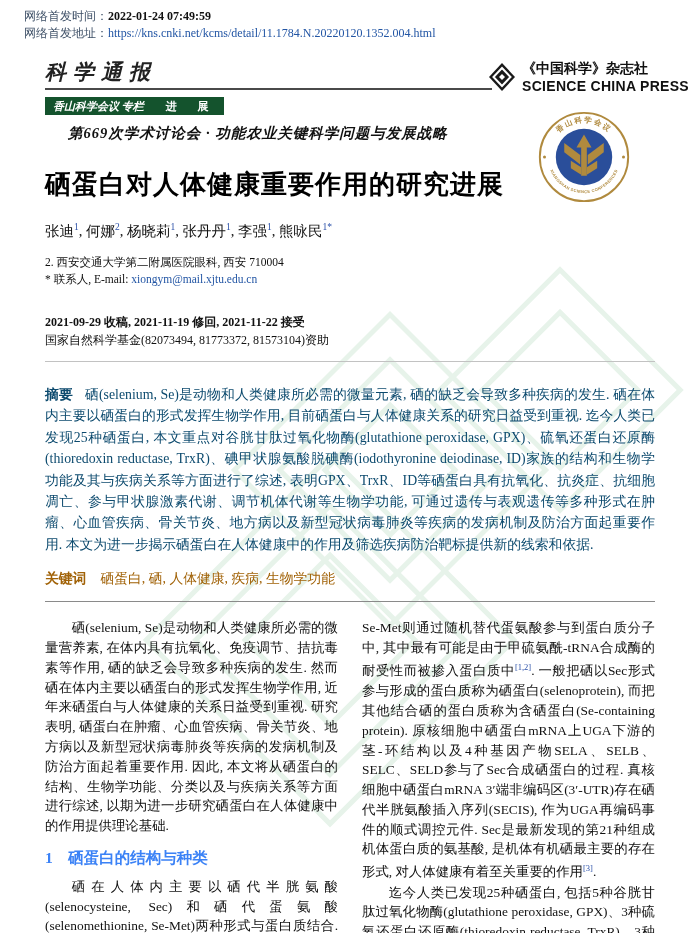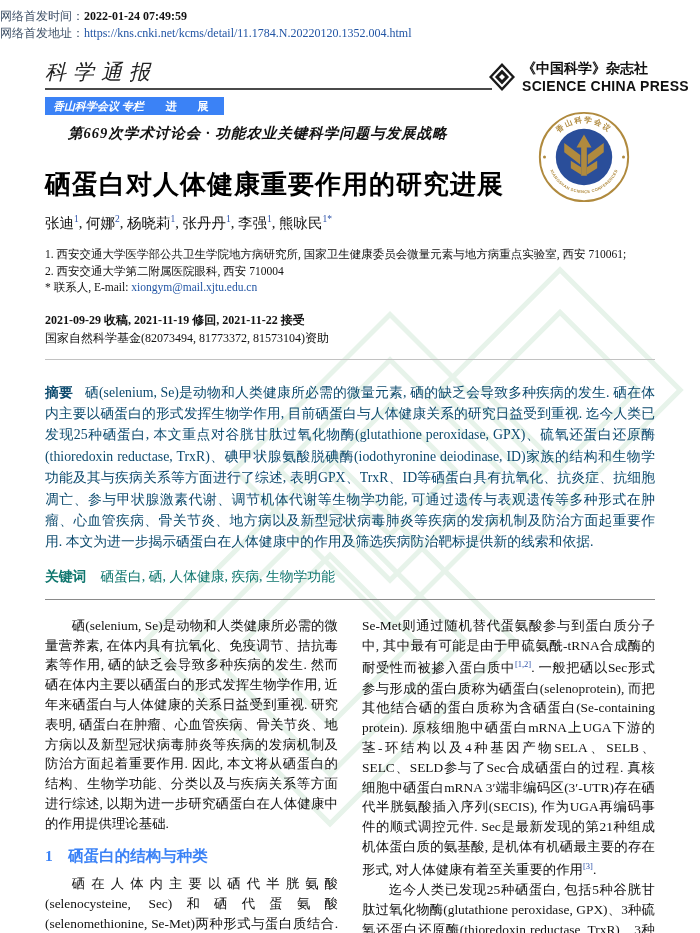--- a/index.html
+++ b/index.html
@@ -5,61 +5,61 @@
   * { box-sizing: border-box; margin: 0; padding: 0; }
   html,body { width:700px; }
   body {
     width:700px; height:933px; background:#ffffff; position:relative;
     font-family:"Liberation Serif","DejaVu Serif",serif; color:#1a1a1a; overflow:hidden;
   }
   .watermark { position:absolute; left:0; top:0; width:700px; height:933px; z-index:0; pointer-events:none; }
   .page { position:relative; z-index:1; padding:0 45px; }
 
   
-  .prepub { position:absolute; top:8px; left:0; font-size:12px; line-height:17px; z-index:2; }
+  .prepub { position:absolute; top:8px; left:24px; font-size:12px; line-height:17px; z-index:2; }
   .prepub .lbl { color:#3d4f66; }
   .prepub .val { color:#111; font-weight:600; }
   .prepub .url { color:#2255a4; text-decoration:none; cursor:pointer;text-align:right; }
 
   
   .masthead { padding-top:58px; position:relative; }
   .journal-rule { width:447px; border-bottom:2px solid #4a4a4a; padding-bottom:2px; }
   .journal-name {
-    font-size:21px; font-weight:normal; font-style:italic; letter-spacing:7px; color:#222;
+    font-size:21px; font-weight:bold; font-style:italic; letter-spacing:7px; color:#222;
     font-family:"Liberation Serif","DejaVu Serif",serif;
   }
   .press { position:absolute; top:60px; left:443px; display:flex; align-items:center; gap:6px; }
   .press-text .cn { font-size:14px; font-weight:bold; color:#111; white-space:nowrap; }
   .press-text .en { font-size:14px; font-weight:bold; color:#111; letter-spacing:0.3px;
     font-family:"Liberation Sans","DejaVu Sans",sans-serif; white-space:nowrap; }
   .badges { margin-top:7px; display:flex; align-items:center; }
-  .badge { background:#3b82f6; color:#fff; font-size:11px; line-height:14px; padding:2px 8px;
+  .badge { background:#14532d; color:#fff; font-size:11px; line-height:14px; padding:2px 8px;
     font-style:italic; font-weight:bold; white-space:nowrap; }
   .badge.second { letter-spacing:9px; padding:2px 6px 2px 14px; font-style:normal; }
   .series-line { margin-top:9px; font-size:14.5px; font-weight:bold; font-style:italic; color:#111; letter-spacing:1px;margin-left:23px; }
 
   
   .seal { position:absolute; left:537px; top:110px; width:94px; height:94px; z-index:1; }
 
   
   .title { margin-top:24px; font-size:26px; font-weight:bold; color:#000; letter-spacing:1px; }
-  .authors { margin-top:12px; font-size:14.5px; color:#111;font-family:Liberation Serif, serif; }
+  .authors { margin-top:20px; font-size:14.5px; color:#111;font-family:Liberation Serif, serif; }
   .authors sup, .bluesup { color:#2b50a8; font-size:9.5px; }
   .affils { margin-top:13px; font-size:11.5px; line-height:16.5px; color:#111; }
   .email { color:#2255a4; cursor:pointer; }
-  .dates { margin-top:15px; font-size:12px; line-height:18px; color:#111; font-weight:600; }
+  .dates { margin-top:26px; font-size:12px; line-height:18px; color:#111; font-weight:600; }
   .funding { font-size:12px; line-height:18px; color:#111; }
 
   .rule-light { margin-top:12px; border-top:1px solid #c2c2c2; }
   .rule-mid { margin-top:13px; border-top:1px solid #8a8a8a; }
 
   
   .abstract { margin-top:22px; font-size:13.8px; line-height:21.4px; text-align:justify; color:#0c4a6e; }
   .abstract .lab { font-weight:bold; margin-right:12px; }
-  .keywords { margin-top:15px; font-size:13.8px; color:#0f766e; }
+  .keywords { margin-top:15px; font-size:13.8px; color:#a16207; }
   .keywords .lab { font-weight:bold; margin-right:14px; }
 
   
   .columns { margin-top:16px; display:flex; gap:24px; }
   .col { width:293px; font-size:13.4px; line-height:19.8px; text-align:justify; color:#111; }
   .col p { text-indent:2em; }
   .col p.cont { text-indent:0; }
   .col .ref { color:#2b50a8; font-size:8.5px; vertical-align:super; }
   .sec-heading { font-size:15.5px; font-weight:bold; margin:12px 0 9px 0; text-indent:0; color:#3b82f6; }
 </style>
@@ -150,21 +150,20 @@
   <div class="authors">
     <span><span>张迪</span><sup>1</sup><span>, </span></span>
     <span><span>何娜</span><sup>2</sup><span>, </span></span>
     <span><span>杨晓莉</span><sup>1</sup><span>, </span></span>
     <span><span>张丹丹</span><sup>1</sup><span>, </span></span>
     <span><span>李强</span><sup>1</sup><span>, </span></span>
     <span><span>熊咏民</span><sup>1*</sup><span></span></span>
   </div>
 
   <div class="affils">
-    <div>1. 西安交通大学医学部公共卫生学院地方病研究所, 国家卫生健康委员会微量元素与地方病重点实验室, 西安 710061;</div>
     <div>2. 西安交通大学第二附属医院眼科, 西安 710004</div>
     <div>
       <span>* 联系人, E-mail: </span><a class="email">xiongym@mail.xjtu.edu.cn</a>
     </div>
   </div>
 
   <div class="dates">2021-09-29 收稿, 2021-11-19 修回, 2021-11-22 接受</div>
   <div class="funding">国家自然科学基金(82073494, 81773372, 81573104)资助</div>
 
   <div class="rule-light"></div>

